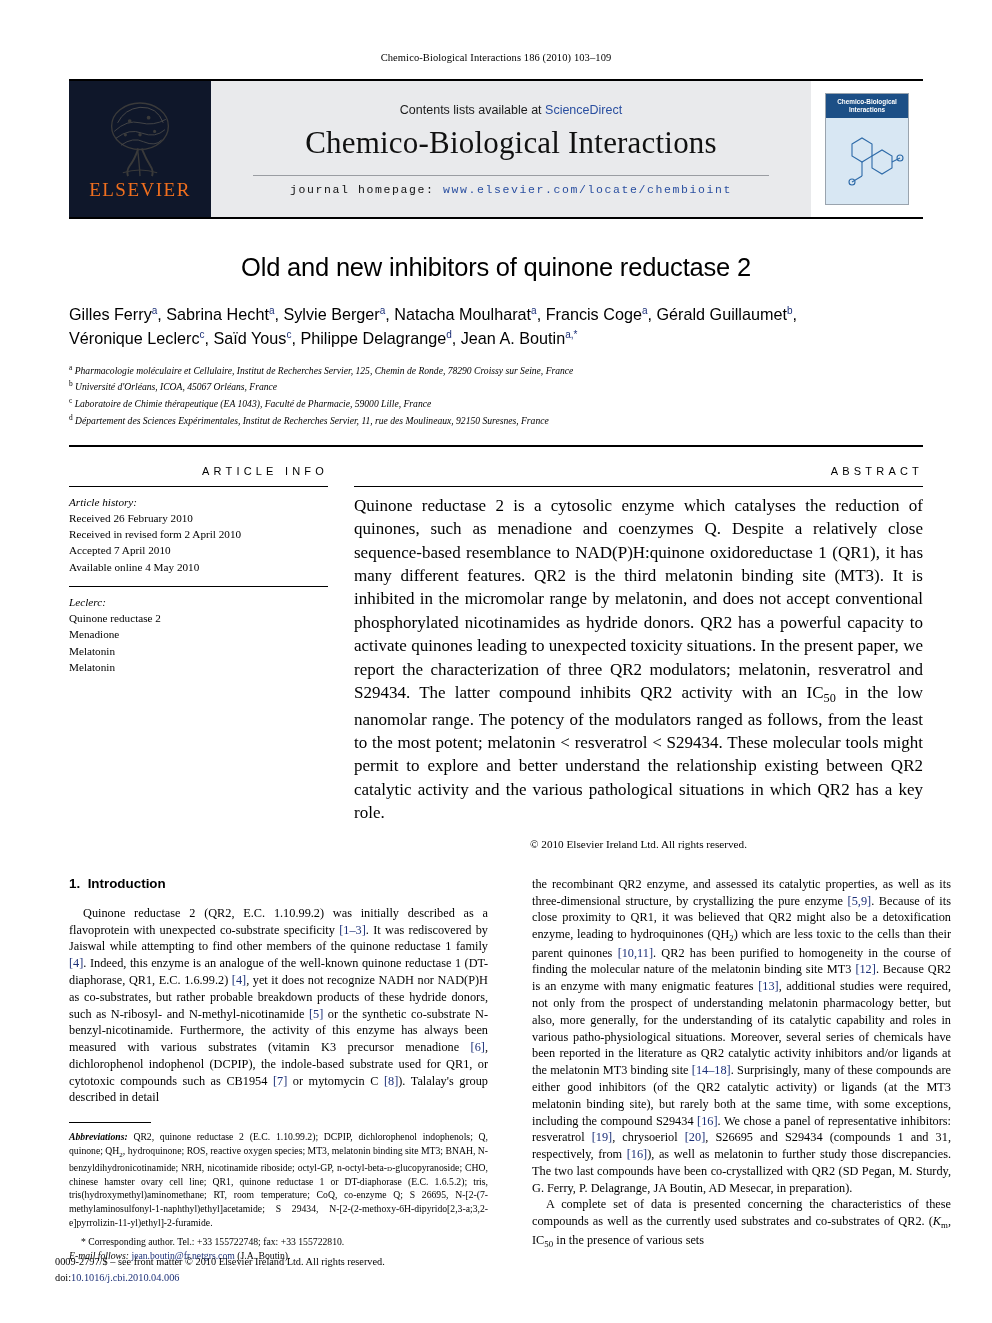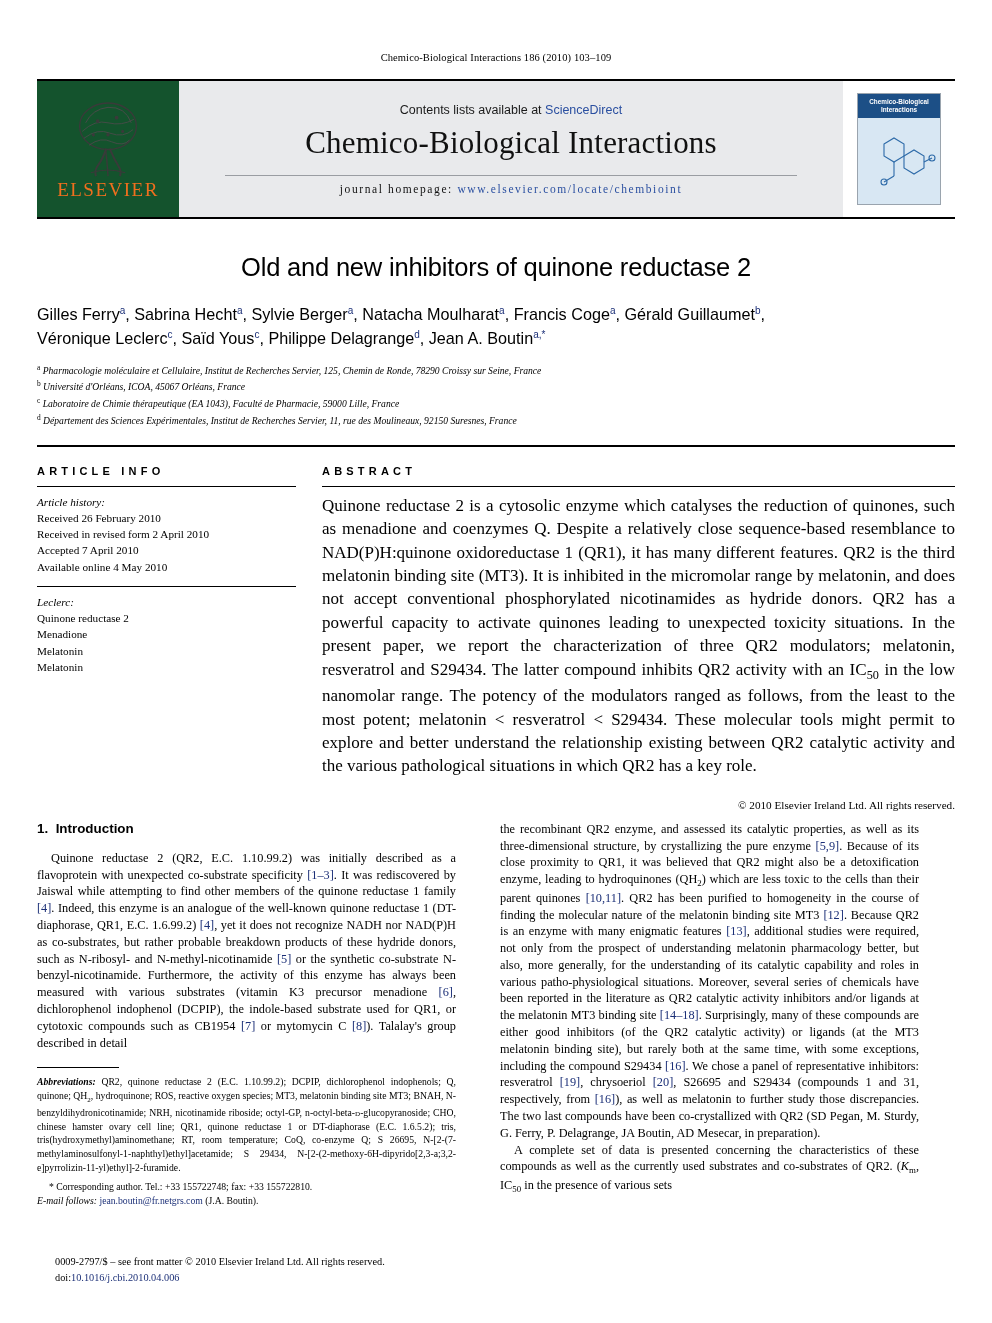--- a/index.html
+++ b/index.html
@@ -6,21 +6,21 @@
   html, body { margin: 0; padding: 0; }
   body {
     width: 992px;
     height: 1323px;
     background: #ffffff;
     font-family: "Liberation Serif", "DejaVu Serif", serif;
     color: #000000;
     position: relative;
     overflow: hidden;
   }
-  .page { position: relative; width: 992px; height: 1323px; padding: 0 37px; }
+  .page { position: relative; width: 992px; height: 1323px; padding: 0 69px; }
 
   
   .running-head {
     text-align: center;
     font-size: 10.5px;
     padding-top: 52px;
     letter-spacing: .1px;
   }
 
   
@@ -29,21 +29,21 @@
     height: 140px;
     border-top: 2.5px solid #000;
     border-bottom: 2.5px solid #000;
     display: flex;
     align-items: stretch;
     background: #e9eaec;
     position: relative;
   }
   .masthead-left {
     width: 142px;
-    background: #14532d;
+    background: #0f172a;
     display: flex;
     flex-direction: column;
     align-items: center;
     justify-content: center;
     flex: none;
   }
   .elsevier-tree { width: 86px; height: 86px; }
   .elsevier-word {
     font-family: "Liberation Serif", serif;
     color: #f06f1e;
@@ -73,21 +73,21 @@
     font-size: 31px;
     color: #111;
     letter-spacing: .2px;
     margin-bottom: 14px;
   }
   .homepage-bar {
     border-top: 1px solid #9a9da2;
     width: 86%;
     padding-top: 7px;
     text-align: center;
-    font-family: Liberation Serif, serif;
+    font-family: Liberation Mono, monospace;
     font-size: 11.5px;
     letter-spacing: 1.6px;
     color: #111;
   }
   .homepage-url { color: #2a4fa0; }
   .masthead-right {
     width: 112px;
     flex: none;
     background: #ffffff;
     display: flex;
@@ -141,45 +141,46 @@
 
   .rule-heavy { border: 0; border-top: 2.2px solid #000; margin: 16px 0 0 0; }
 
   
   .info-abstract { display: flex; gap: 26px; margin-top: 18px; }
   .col-info { width: 259px; flex: none; }
   .col-abstract { flex: 1 1 auto; }
   .sec-head {
     font-family: "Liberation Sans", sans-serif;
     font-size: 11px;
-    font-weight: bold;
+    font-weight: normal;
     letter-spacing: 4.2px;
     margin-bottom: 9px;
+    text-align: right;
   }
   .thin-rule { border: 0; border-top: 1.3px solid #000; margin: 0 0 7px 0; }
   .info-block { font-size: 11.2px; line-height: 1.45; margin-bottom: 11px; }
   .info-label { font-style: italic; }
   .abstract-body {
     font-size: 17px;
     line-height: 1.38;
     text-align: justify;
     hyphens: manual;
   }
   .abstract-body p { margin: 0; }
   .copyright {
-    margin-top: 21px;
-    text-align: right;
+    margin-top: 13px;
+    text-align: center;
     font-size: 11.2px;
   }
 
   
   .body-cols {
     display: flex;
     gap: 44px;
-    margin-top: 10px;
+    margin-top: 26px;
   }
   .bcol { width: 419px; flex: none; position: relative; }
   .sec-title {
     font-family: "Liberation Sans", sans-serif;
     font-size: 13.4px;
     font-weight: bold;
     margin: 0 0 14px 0;
   }
   .body-text {
     font-size: 12.3px;

